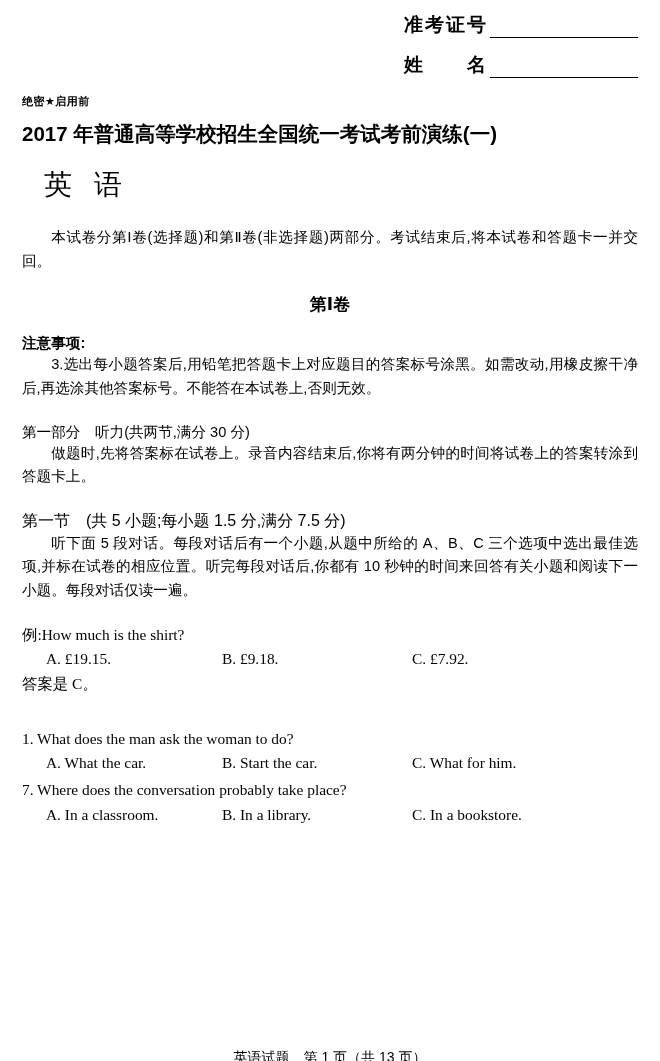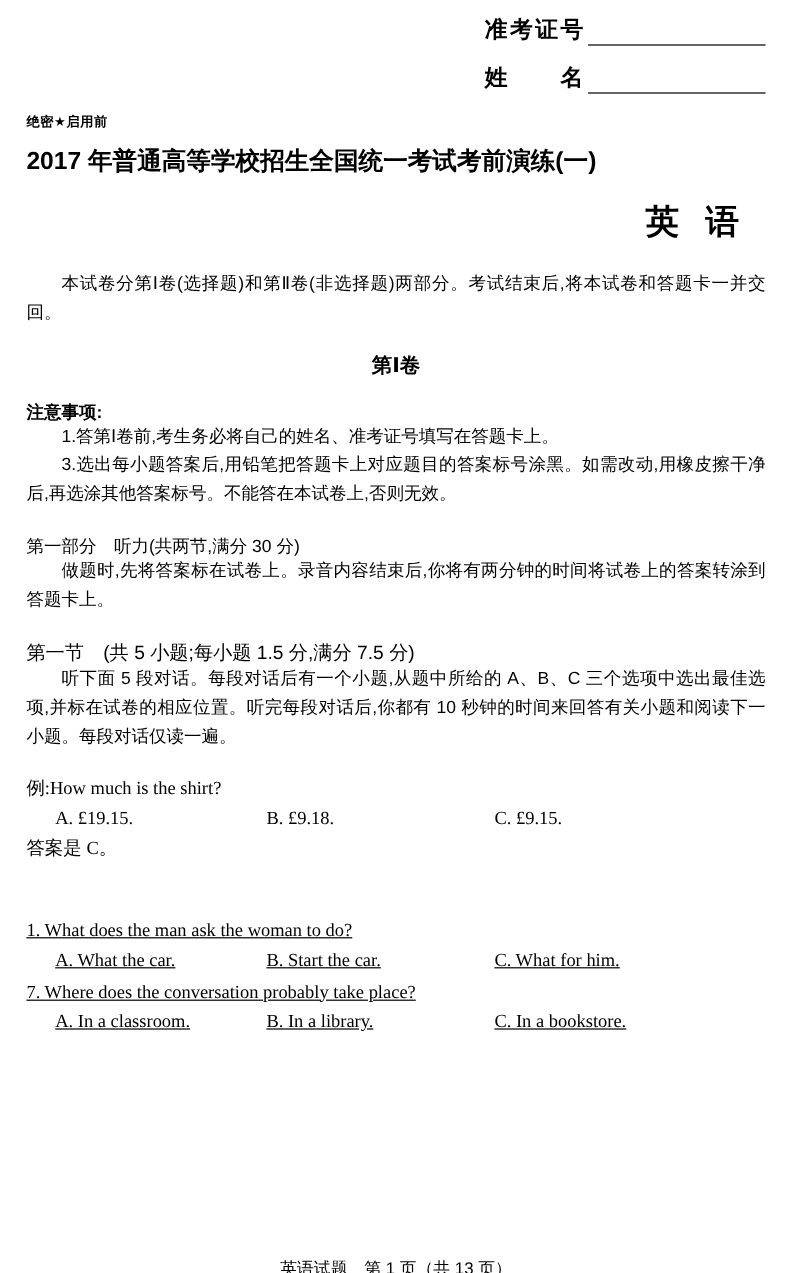--- a/index.html
+++ b/index.html
@@ -62,23 +62,23 @@
     font-size: 20.5px;
     font-weight: bold;
     font-family: "Liberation Sans", "DejaVu Sans", sans-serif;
     letter-spacing: 0px;
     text-align: left;
     white-space: nowrap;
   }
 
   .subject {
     margin-top: 18px;
-    text-align: right;
+    text-align: left;
     font-size: 28px;
-    font-weight: bold;
+    font-weight: normal;
     font-family: "Liberation Sans", "DejaVu Sans", sans-serif;
     letter-spacing: 22px;
     text-indent: 22px;
   }
 
   
   p.body {
     font-size: 14.6px;
     line-height: 1.62;
     margin: 0;
@@ -137,21 +137,21 @@
   .opts .o2 { width: 190px; }
   .opts .o3 { width: 190px; }
 
   .ans-line {
     font-size: 15.4px;
     font-family: "Liberation Serif", "DejaVu Serif", serif;
     line-height: 1.6;
     margin: 0;
   }
 
-  .questions { margin-top: 44px; text-decoration: underline; }
+  .questions { margin-top: 30px; }
   .q-item { margin-top: 2px; }
 
   .footer {
     position: absolute;
     bottom: 6px;
     left: 0;
     width: 660px;
     text-align: center;
     font-size: 14px;
     font-family: "Liberation Sans", "DejaVu Sans", sans-serif;
@@ -178,35 +178,34 @@
 
   <div class="subject">英语</div>
 
   <div class="blk-intro">
     <p class="body indent2">本试卷分第Ⅰ卷(选择题)和第Ⅱ卷(非选择题)两部分。考试结束后,将本试卷和答题卡一并交回。</p>
   </div>
 
   <div class="section-center">第Ⅰ卷</div>
 
   <div class="notice-title">注意事项:</div>
-  <p class="body indent2 notice-item">1.答第Ⅰ卷前,考生务必将自己的姓名、准考证号填写在答题卡上。</p>
   <p class="body indent2 notice-item">3.选出每小题答案后,用铅笔把答题卡上对应题目的答案标号涂黑。如需改动,用橡皮擦干净后,再选涂其他答案标号。不能答在本试卷上,否则无效。</p>
 
   <div class="part-title">第一部分　听力(共两节,满分 30 分)</div>
   <p class="body indent2">做题时,先将答案标在试卷上。录音内容结束后,你将有两分钟的时间将试卷上的答案转涂到答题卡上。</p>
 
   <div class="sec-title">第一节　(共 5 小题;每小题 1.5 分,满分 7.5 分)</div>
   <p class="body indent2">听下面 5 段对话。每段对话后有一个小题,从题中所给的 A、B、C 三个选项中选出最佳选项,并标在试卷的相应位置。听完每段对话后,你都有 10 秒钟的时间来回答有关小题和阅读下一小题。每段对话仅读一遍。</p>
 
   <div class="example-block">
     <p class="q-line">例:How much is the shirt?</p>
     <div class="opts">
       <span class="o1">A. £19.15.</span>
       <span class="o2">B. £9.18.</span>
-      <span class="o3">C. £9.15.</span>
+      <span class="o3">C. £7.92.</span>
     </div>
     <p class="ans-line">答案是 C。</p>
   </div>
 
   <div class="questions">
 
     <div class="q-item">
       <p class="q-line">1. What does the man ask the woman to do?</p>
       <div class="opts">
         <span class="o1">A. What the car.</span>

